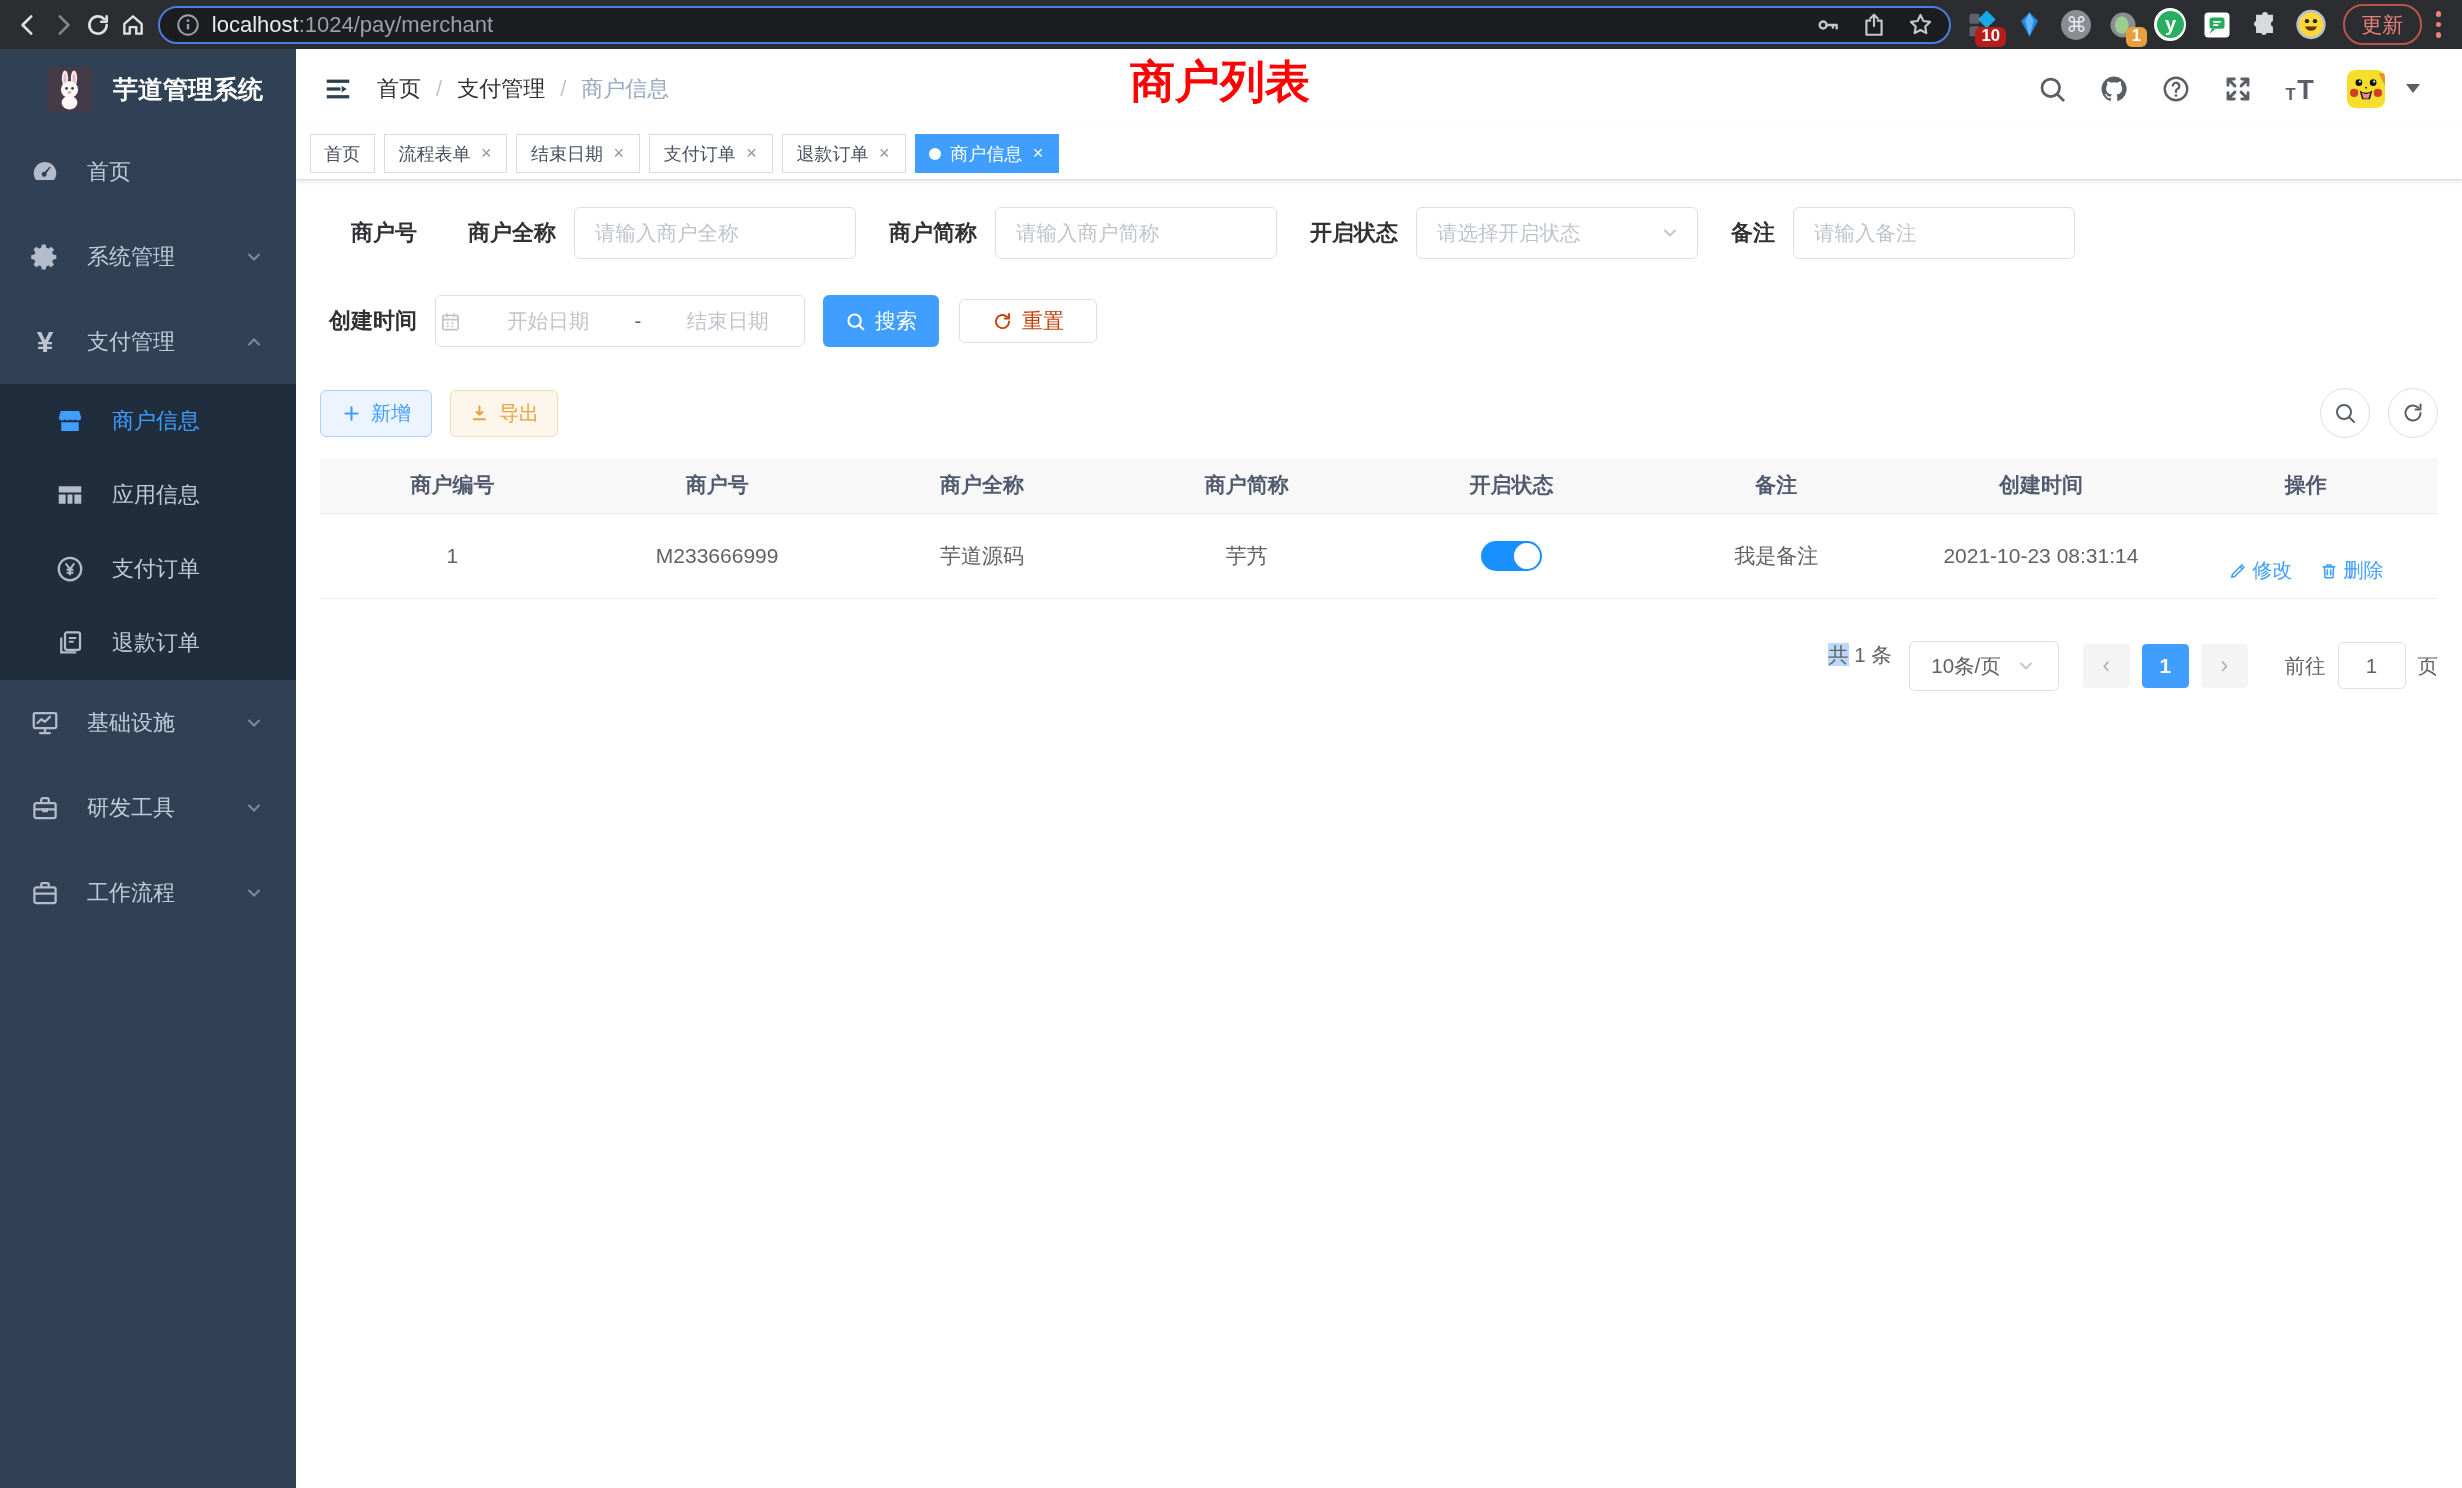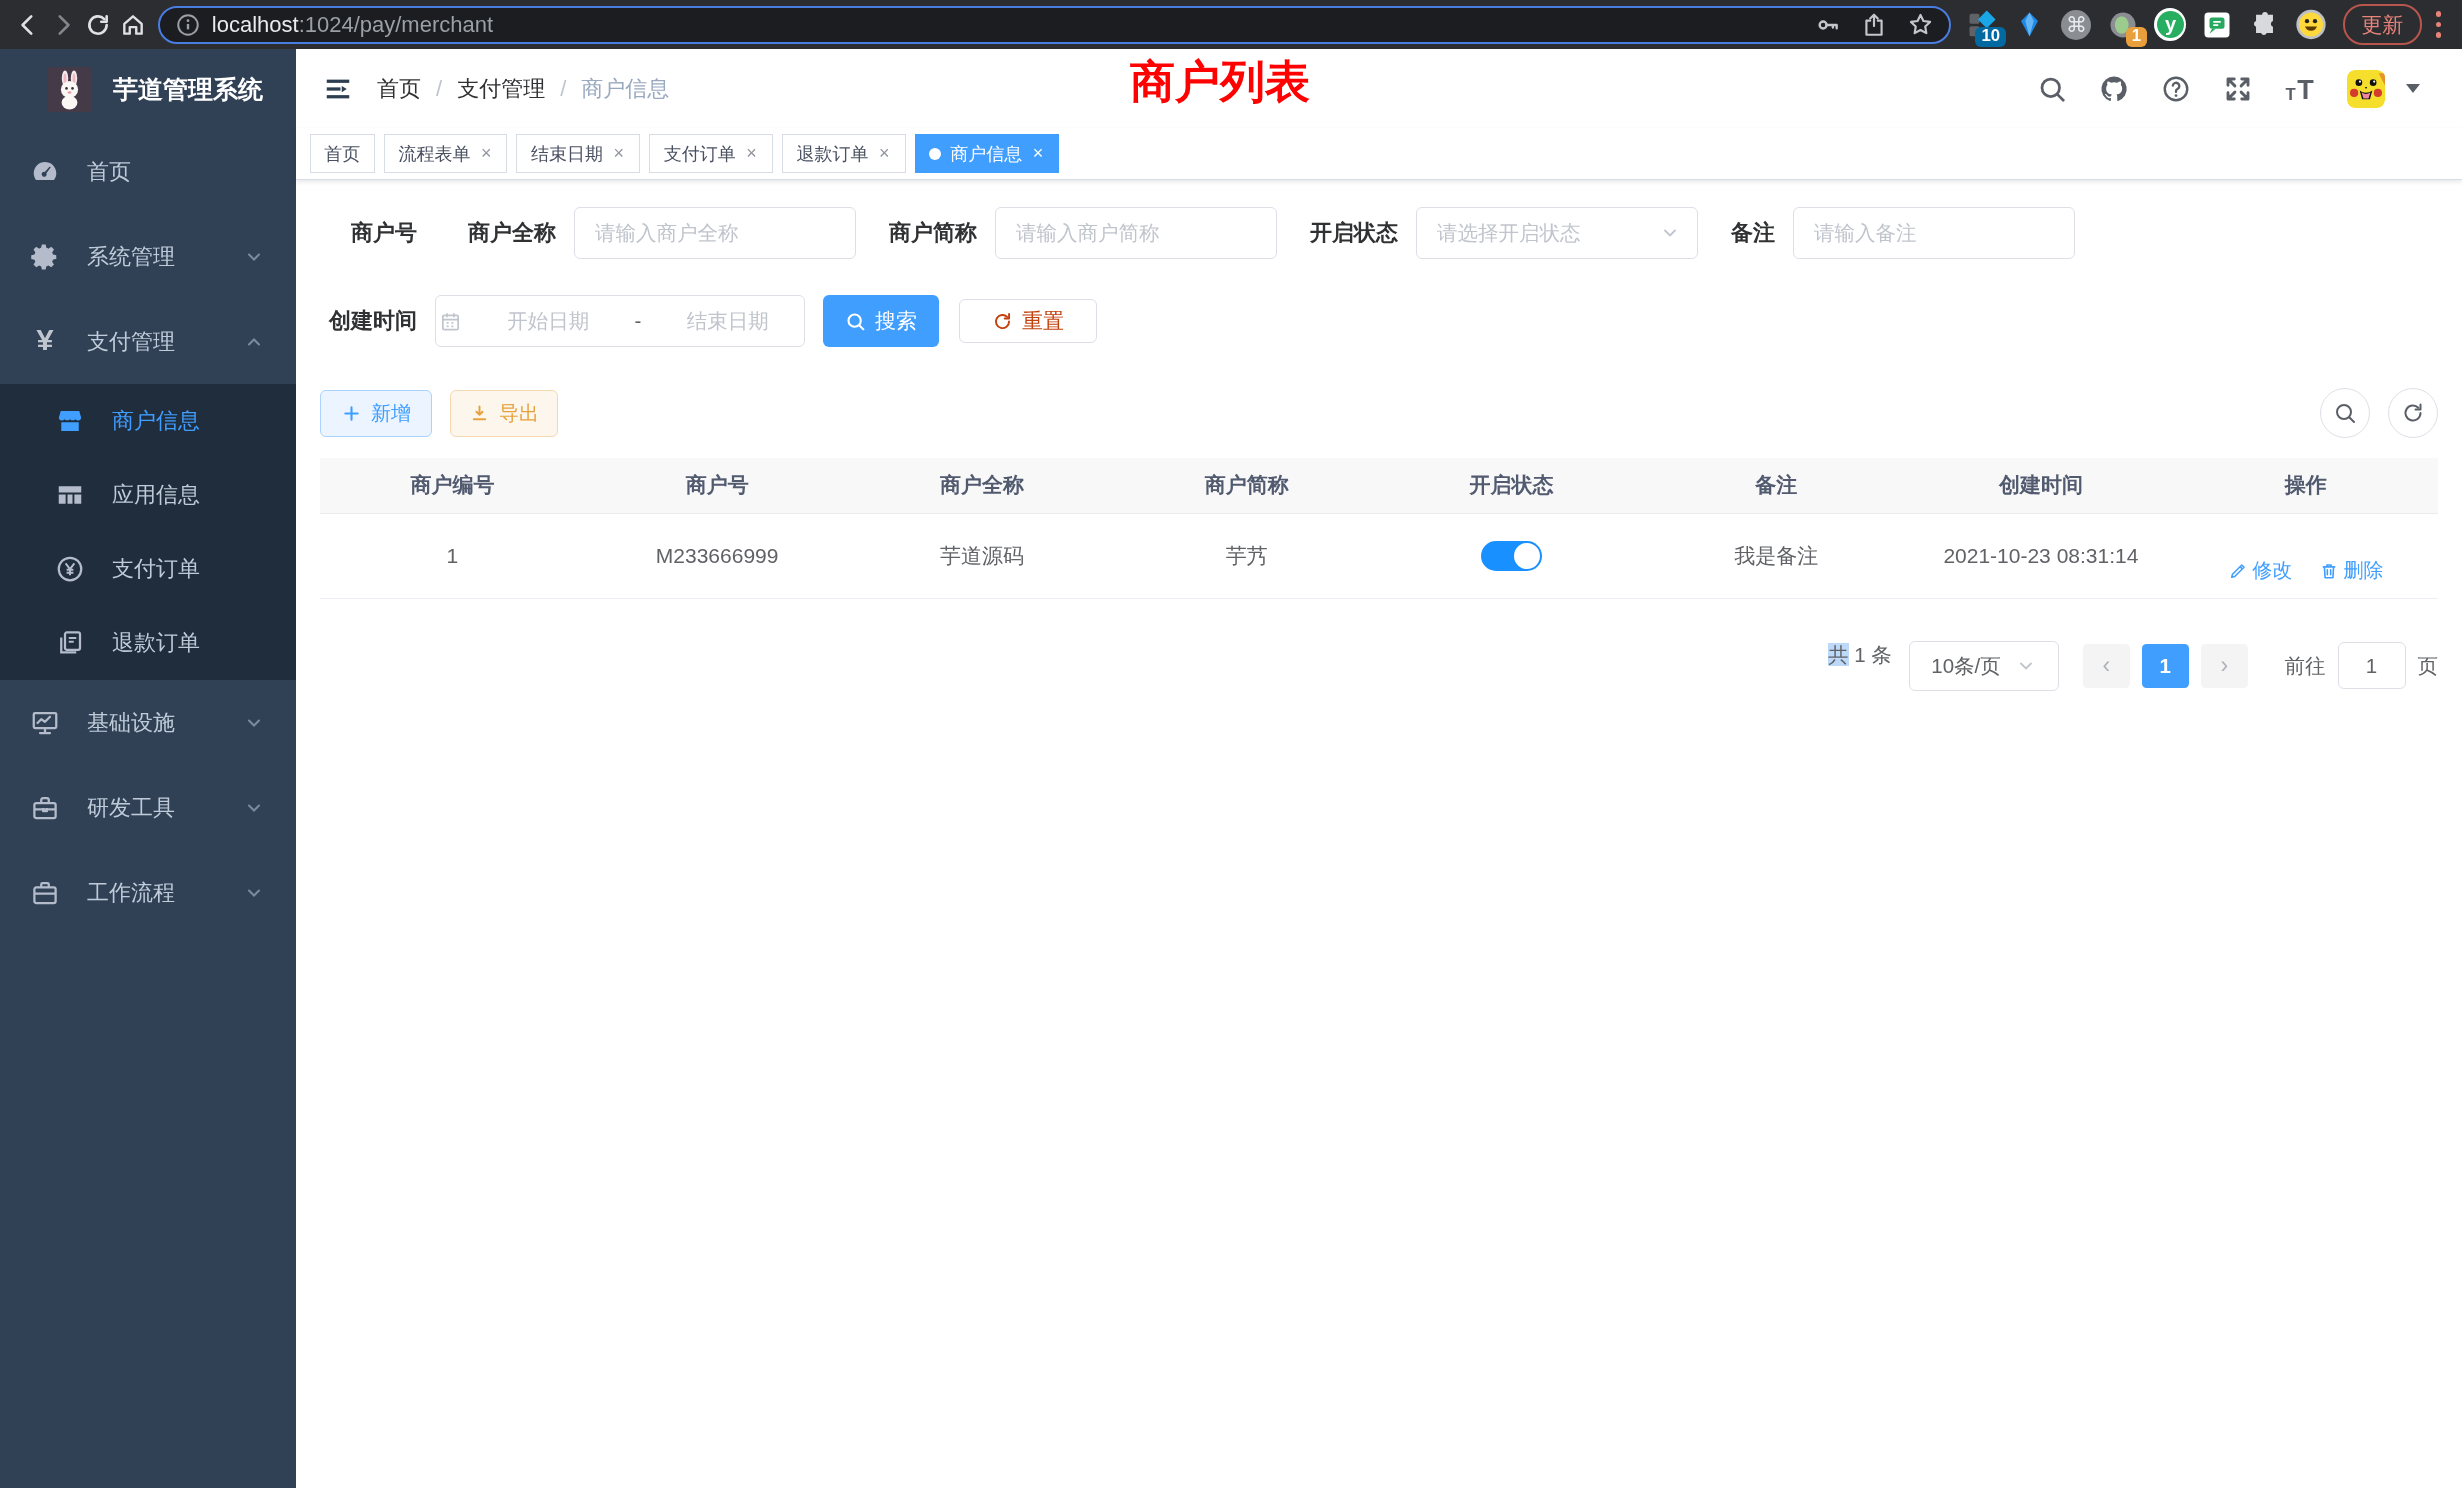--- a/index.html
+++ b/index.html
@@ -12,32 +12,32 @@
   .nav-ic.dim { color:#83868b; }
   .urlbar { flex:1; height:38px; margin:0 10.6px 0 7.6px; background:#1b1d20; border:2.3px solid #4a7de2; border-radius:21px;
     display:flex; align-items:center; padding:0 15px; gap:10.6px; min-width:0; }
   .url-info { width:26px; height:26px; color:#9aa0a6; flex:0 0 auto; }
   .url-text { font-size:22px; white-space:nowrap; overflow:hidden; flex:1; }
   .url-text .host { color:#e8eaed; }
   .url-text .path { color:#9aa0a6; }
   .url-right { display:flex; align-items:center; gap:20px; color:#c3c6cb; }
   .exts { display:flex; align-items:center; gap:15px; padding:0 4.5px; }
   .ext { position:relative; width:32px; height:32px; display:flex; align-items:center; justify-content:center; }
-  .badge { position:absolute; right:-7.6px; bottom:-6px; background:#0369a1; color:#fff; font-size:16.7px; font-weight:700;
+  .badge { position:absolute; right:-7.6px; bottom:-6px; background:#b91c1c; color:#fff; font-size:16.7px; font-weight:700;
     border-radius:6px; padding:1.5px 6px; line-height:1; }
   .badge.orange { background:#e9a03c; }
   .ext-round { width:30px; height:30px; border-radius:50%; display:flex; align-items:center; justify-content:center; }
   .update-pill { margin-left:10.6px; border:2.3px solid #b8554c; color:#e8837a; font-size:21px; border-radius:20px;
     padding:4.5px 16.7px; white-space:nowrap; }
   .kebab { display:flex; flex-direction:column; gap:5.3px; margin:0 7.6px 0 13.6px; }
   .kebab i { width:5.3px; height:5.3px; border-radius:50%; background:#e8837a; }
 
   
   .app { display:flex; height:1440px; }
-  .sidebar { width:296px; background:#304156; color:#bfcbd9; flex:0 0 auto;font-family:Liberation Mono, monospace; }
+  .sidebar { width:296px; background:#304156; color:#bfcbd9; flex:0 0 auto; }
   .logo { height:80px; display:flex; align-items:center; padding-left:47px; gap:21px; }
   .logo-img { width:45px; height:45px; border-radius:4.5px; background:#3c3440; flex:0 0 auto; }
   .logo-title { font-size:25px; font-weight:700; color:#fff; white-space:nowrap; }
   .menu-item { height:85px; display:flex; align-items:center; padding:0 32px 0 30px; gap:27px; font-size:22px; cursor:pointer; white-space:nowrap; }
   .menu-item .mi { width:30px; height:30px; flex:0 0 auto; color:#b4bccc; }
   .chev { margin-left:auto; color:#7d8a9b; width:20px; height:20px; flex:0 0 auto; }
   .chev.up { transform:rotate(180deg); }
   .submenu { background:#1f2d3d; }
   .submenu .menu-item { height:74px; padding-left:55px; }
   .menu-item.active { color:#409eff; }

